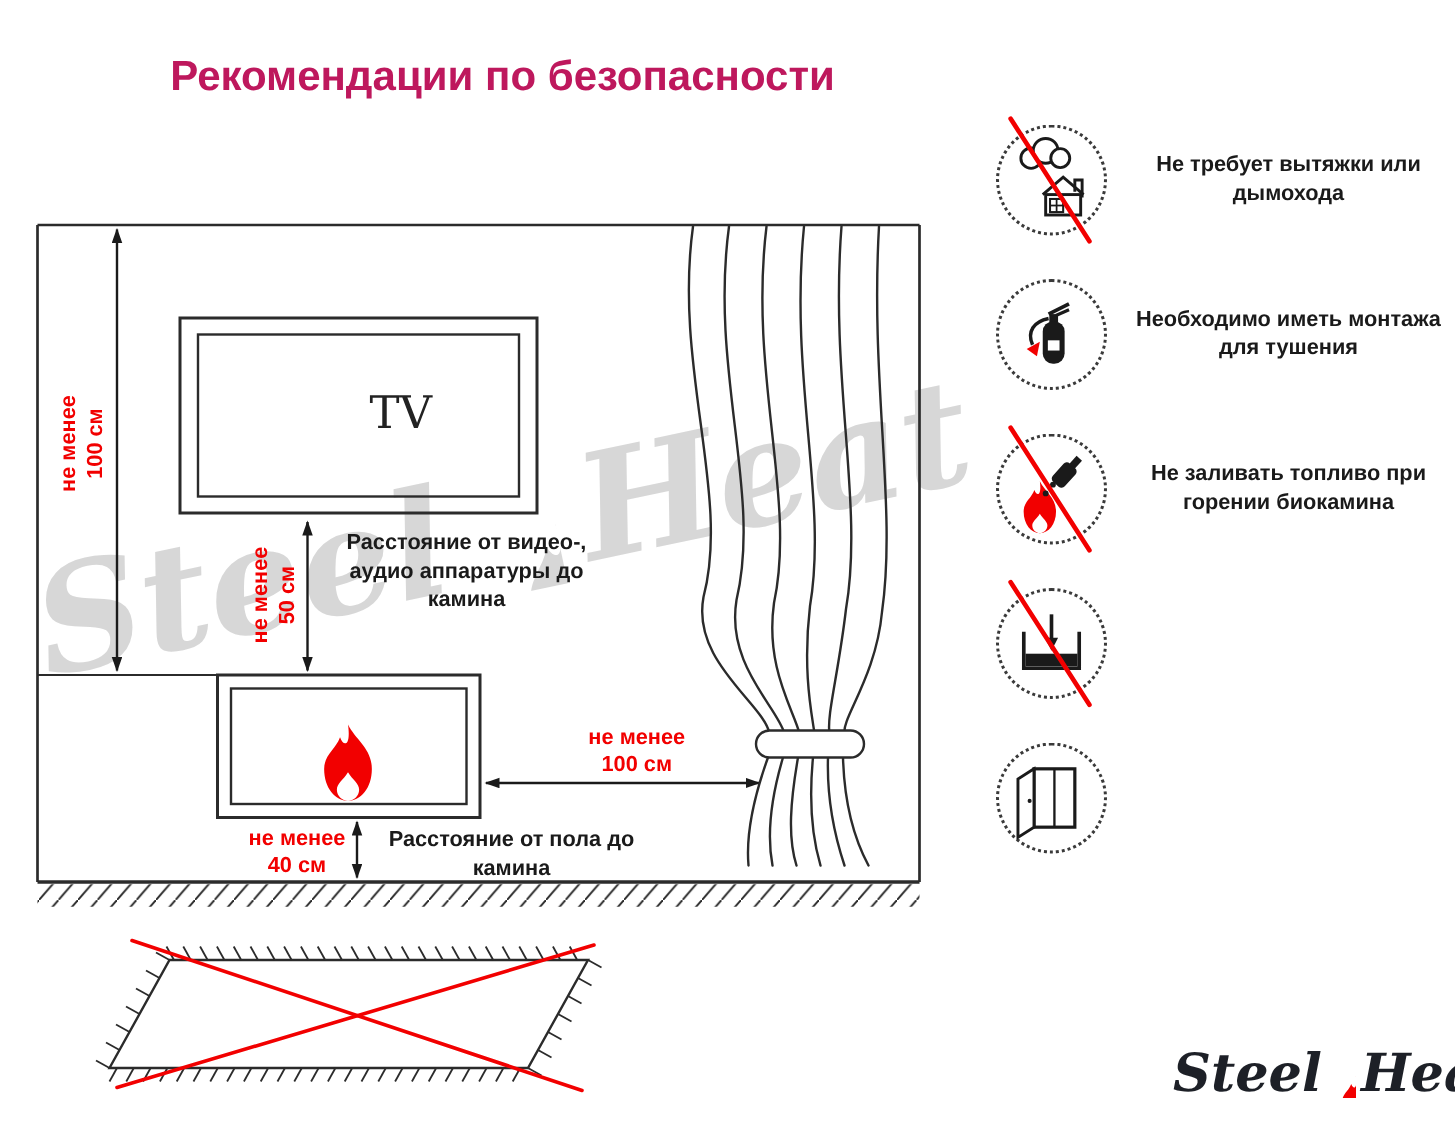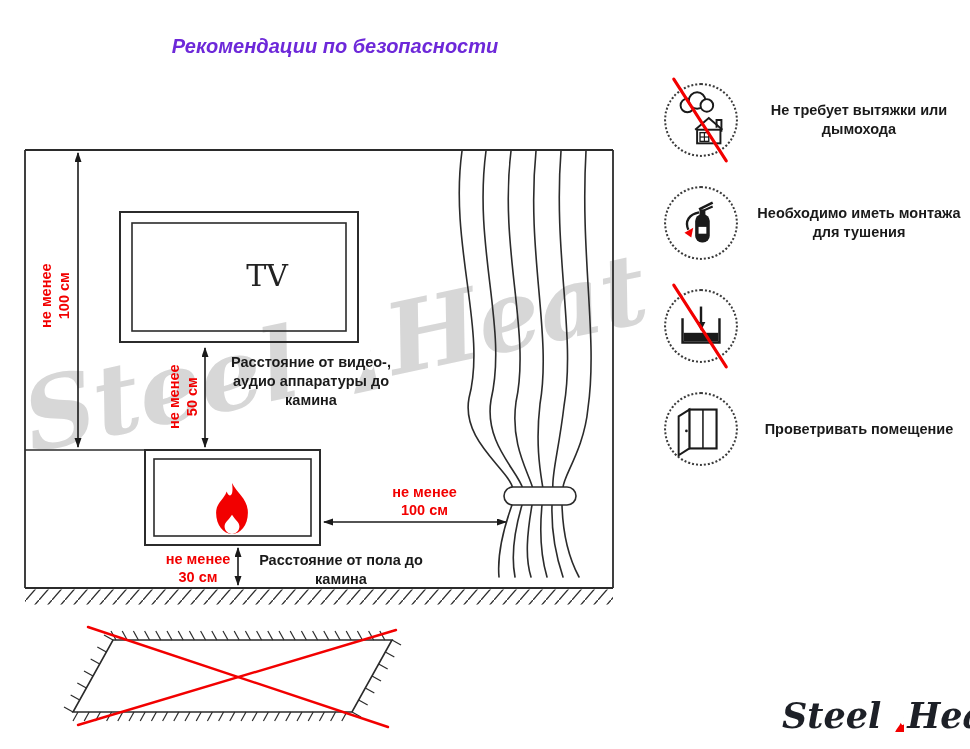--- a/index.html
+++ b/index.html
@@ -1,21 +1,21 @@
 <!DOCTYPE html>
 <html><head>
 <meta charset="utf-8">
 <style>
   html,body{margin:0;padding:0;background:#fff;}
   .page{position:relative;width:970px;height:749px;background:#fff;overflow:hidden;
         font-family:"Liberation Sans",sans-serif;color:#1a1a1a;}
 
   
   .title{position:absolute;left:30px;top:33px;width:610px;z-index:3;
-         font-size:20px;font-weight:700;line-height:1.3;text-align:center;color:#6d28d9;font-style:italic;}
+         font-size:28px;font-weight:700;line-height:1.3;text-align:center;color:#be185d;}
 
   
   .watermark{position:absolute;left:10px;top:295px;width:650px;z-index:0;
              transform:rotate(-12deg);display:flex;align-items:center;gap:18px;justify-content:center;
              font-family:"DejaVu Serif",serif;font-style:italic;font-weight:700;
              font-size:98px;color:rgba(150,150,150,0.38);white-space:nowrap;pointer-events:none;}
 
   
   .room-svg{position:absolute;left:0;top:0;z-index:1;}
   .room-svg .ln{stroke:#2b2b2b;fill:none;}
@@ -208,21 +208,21 @@
     <span>50 см</span>
   </div>
 
   <div class="red-dim" style="left:362px;top:484px;width:125px;">
     <span>не менее</span><br>
     <span>100 см</span>
   </div>
 
   <div class="red-dim" style="left:152px;top:551px;width:92px;">
     <span>не менее</span><br>
-    <span>30 см</span>
+    <span>40 см</span>
   </div>
 
   <div class="blk-label" style="left:252px;top:551px;width:178px;">Расстояние от пола до камина</div>
 
   <div class="blk-label" style="left:212px;top:353px;width:198px;">Расстояние от видео-, аудио аппаратуры до камина</div>
 
   <div class="safety-list">
 
     <div class="safety-item">
       <div class="icon-circle">
@@ -253,20 +253,35 @@
           <line x1="34" y1="22" x2="48" y2="15" stroke="#1a1a1a" stroke-width="2.6"></line>
           <line x1="39" y1="23" x2="48" y2="19" stroke="#1a1a1a" stroke-width="2.2"></line>
           <rect x="30" y="27" width="15" height="29" rx="7" fill="#1a1a1a"></rect>
           <rect x="33.5" y="40" width="8" height="7" fill="#fff"></rect>
           <line class="nocross" x1="0" y1="0" x2="0" y2="0" style="display:none"></line>
         </svg>
       </div>
       <div class="item-text">Необходимо иметь монтажа для тушения</div>
     </div>
 
+    <div class="safety-item">
+      <div class="icon-circle">
+        <svg width="70" height="70" viewBox="0 0 72 72">
+          <use href="#flame" x="16" y="30" width="24" height="37" style="color:#f20000"></use>
+          <g transform="translate(48,22) rotate(42)">
+            <rect x="-5" y="-3" width="11" height="17" rx="3" fill="#1a1a1a"></rect>
+            <rect x="-2" y="-10" width="5" height="8" fill="#1a1a1a"></rect>
+          </g>
+          <circle cx="37" cy="33" r="2" fill="#1a1a1a"></circle>
+          <circle cx="32" cy="39" r="2" fill="#1a1a1a"></circle>
+          <line class="nocross" x1="8" y1="-6" x2="62" y2="78"></line>
+        </svg>
+      </div>
+      <div class="item-text">Не заливать топливо при горении биокамина</div>
+    </div>
 
 
     <div class="safety-item">
       <div class="icon-circle">
         <svg width="70" height="70" viewBox="0 0 72 72">
           <path d="M17,28 L17,53 L55,53 L55,28" fill="none" stroke="#1a1a1a" stroke-width="2.5"></path>
           <rect x="18.2" y="43" width="35.6" height="8.7" fill="#1a1a1a"></rect>
           <line x1="36" y1="16" x2="36" y2="34" stroke="#1a1a1a" stroke-width="2.5"></line>
           <path d="M36,41 L31.5,32 L40.5,32 Z" fill="#1a1a1a"></path>
           <line class="nocross" x1="8" y1="-6" x2="62" y2="78"></line>
@@ -276,21 +291,20 @@
 
     <div class="safety-item">
       <div class="icon-circle">
         <svg width="70" height="70" viewBox="0 0 72 72">
           <rect x="24" y="16" width="28" height="40" fill="none" stroke="#1a1a1a" stroke-width="2.2"></rect>
           <line x1="38" y1="16" x2="38" y2="56" stroke="#1a1a1a" stroke-width="1.6"></line>
           <polygon points="24,16 13,23 13,63 24,56" fill="#fff" stroke="#1a1a1a" stroke-width="2"></polygon>
           <circle cx="21" cy="38" r="1.4" fill="#1a1a1a"></circle>
         </svg>
       </div>
-      <div class="item-text">Проветривать помещение</div>
     </div>
 
   </div>
 
   <div class="logo">
     <span>Steel</span>
     <svg width="20" height="31" viewBox="-16 -26 32 50" style="color:#f20000">
         <use href="#flame"></use>
       </svg>
     <span>Heat</span>

